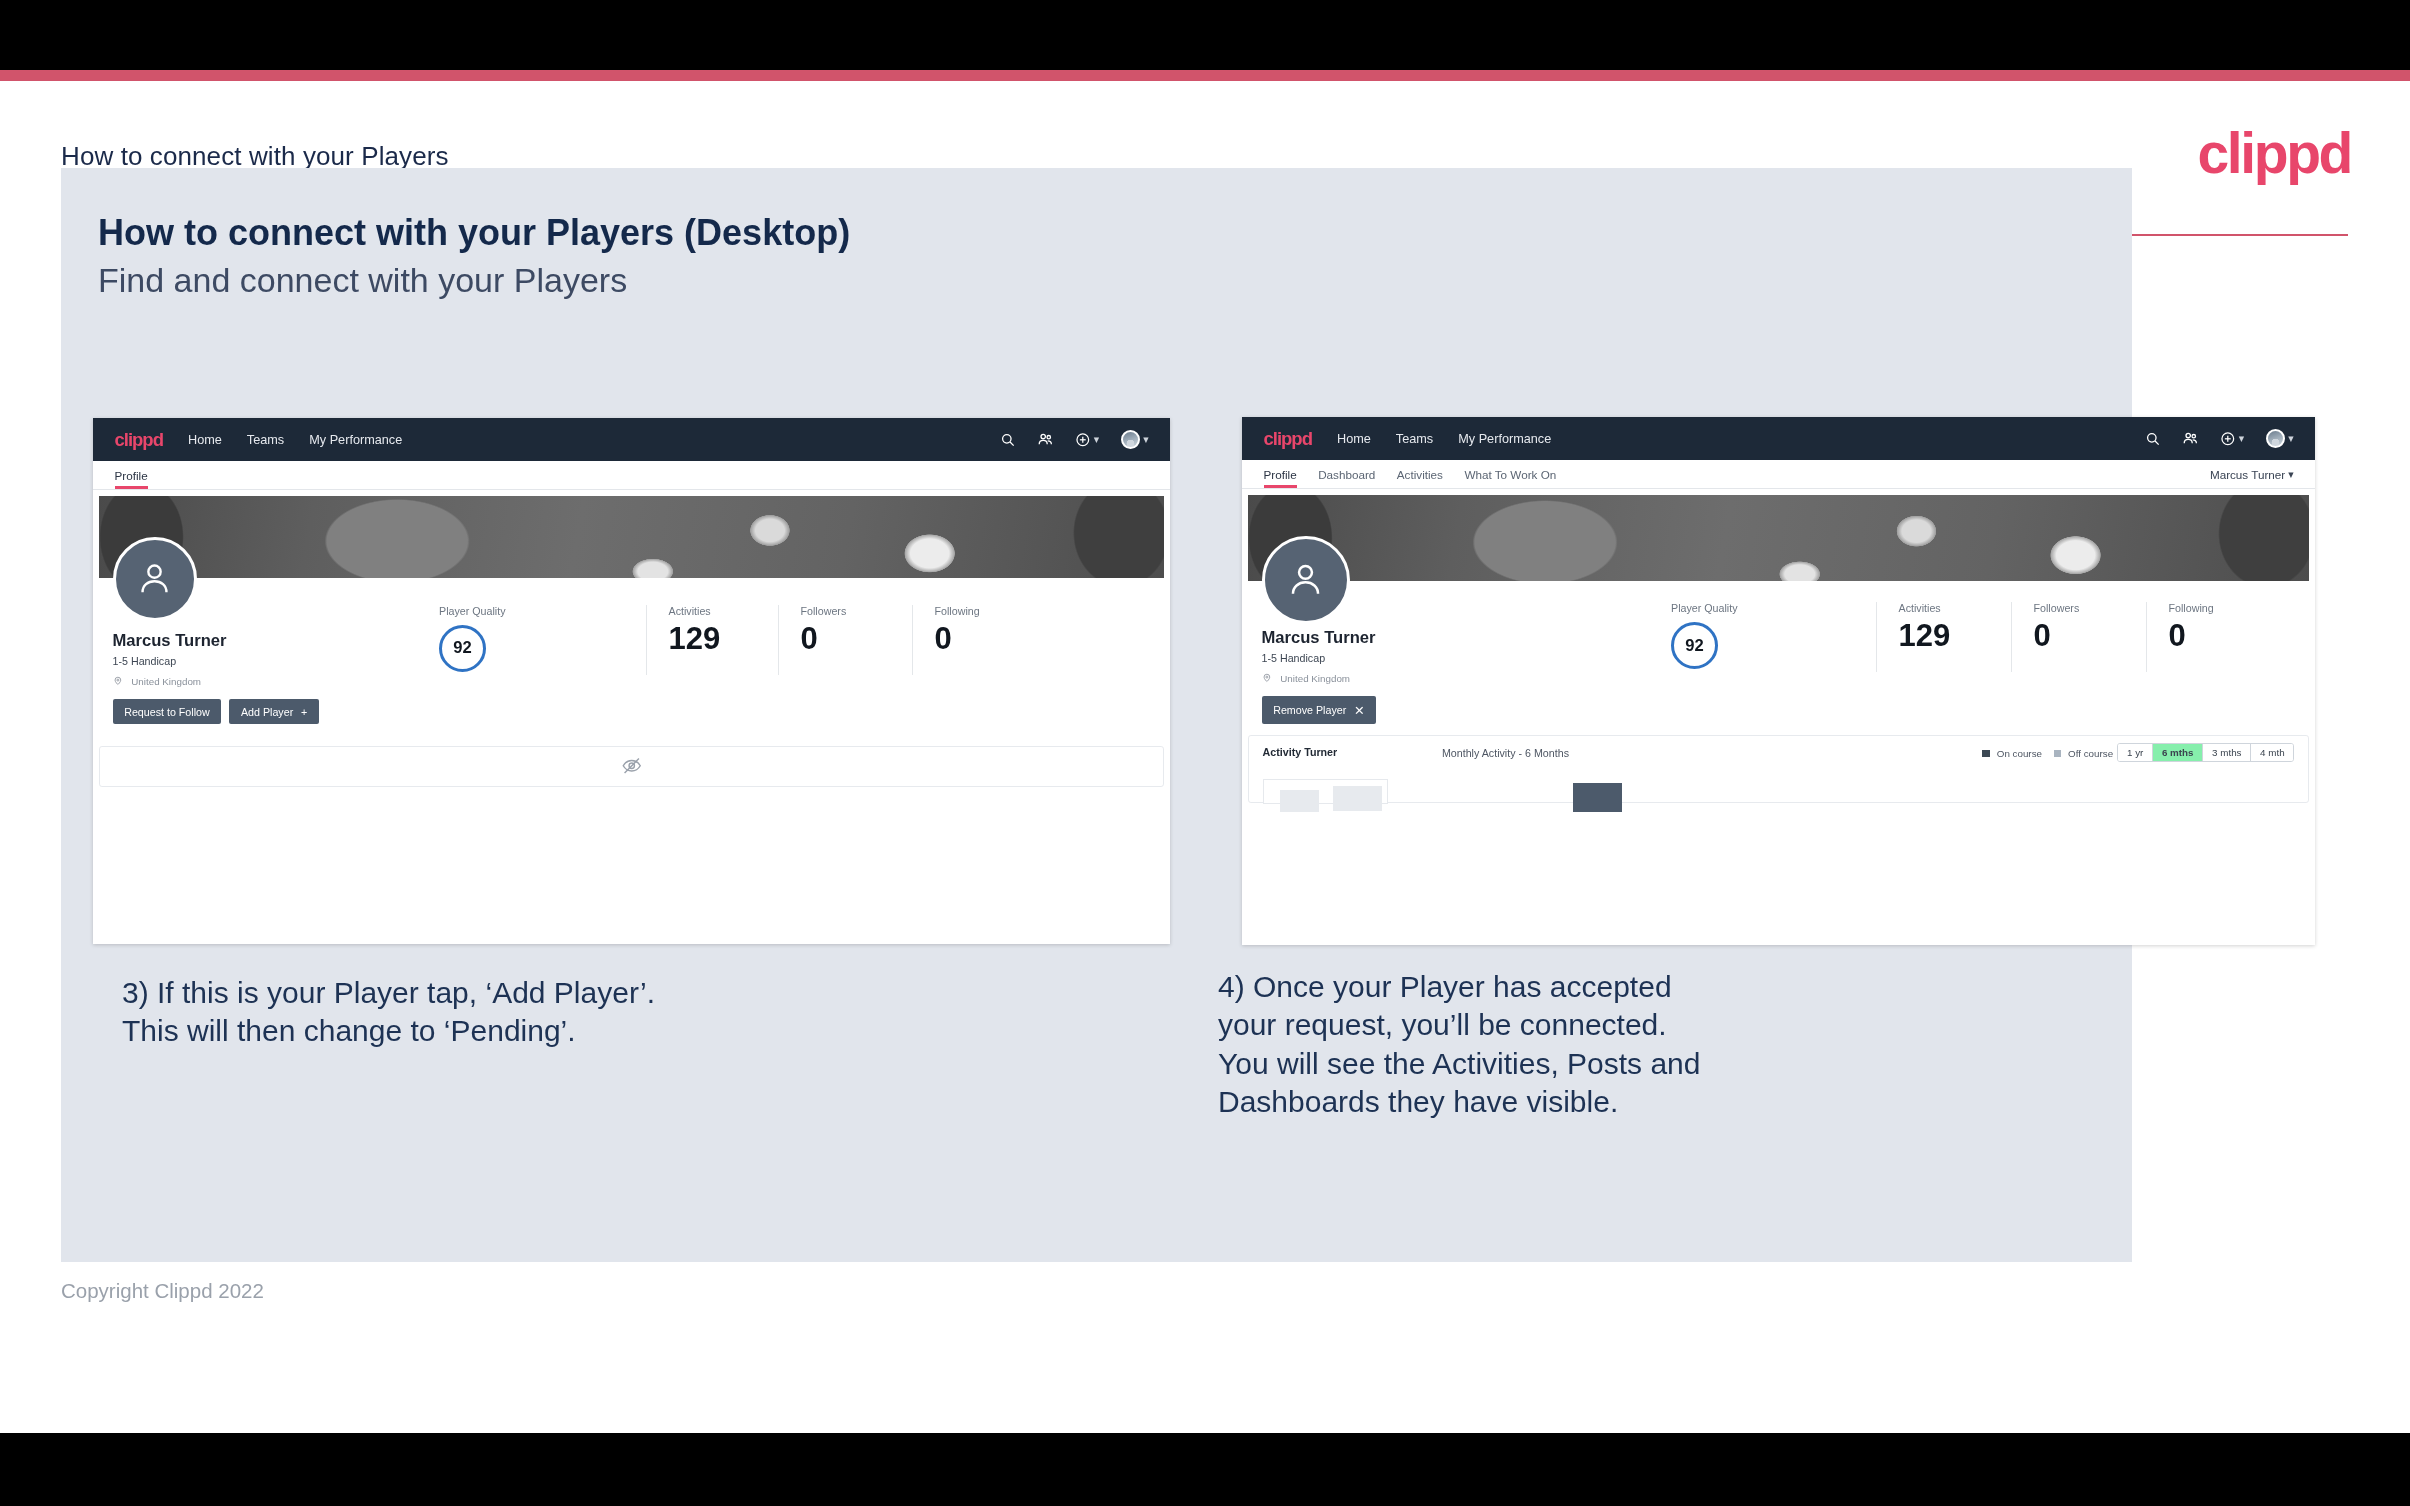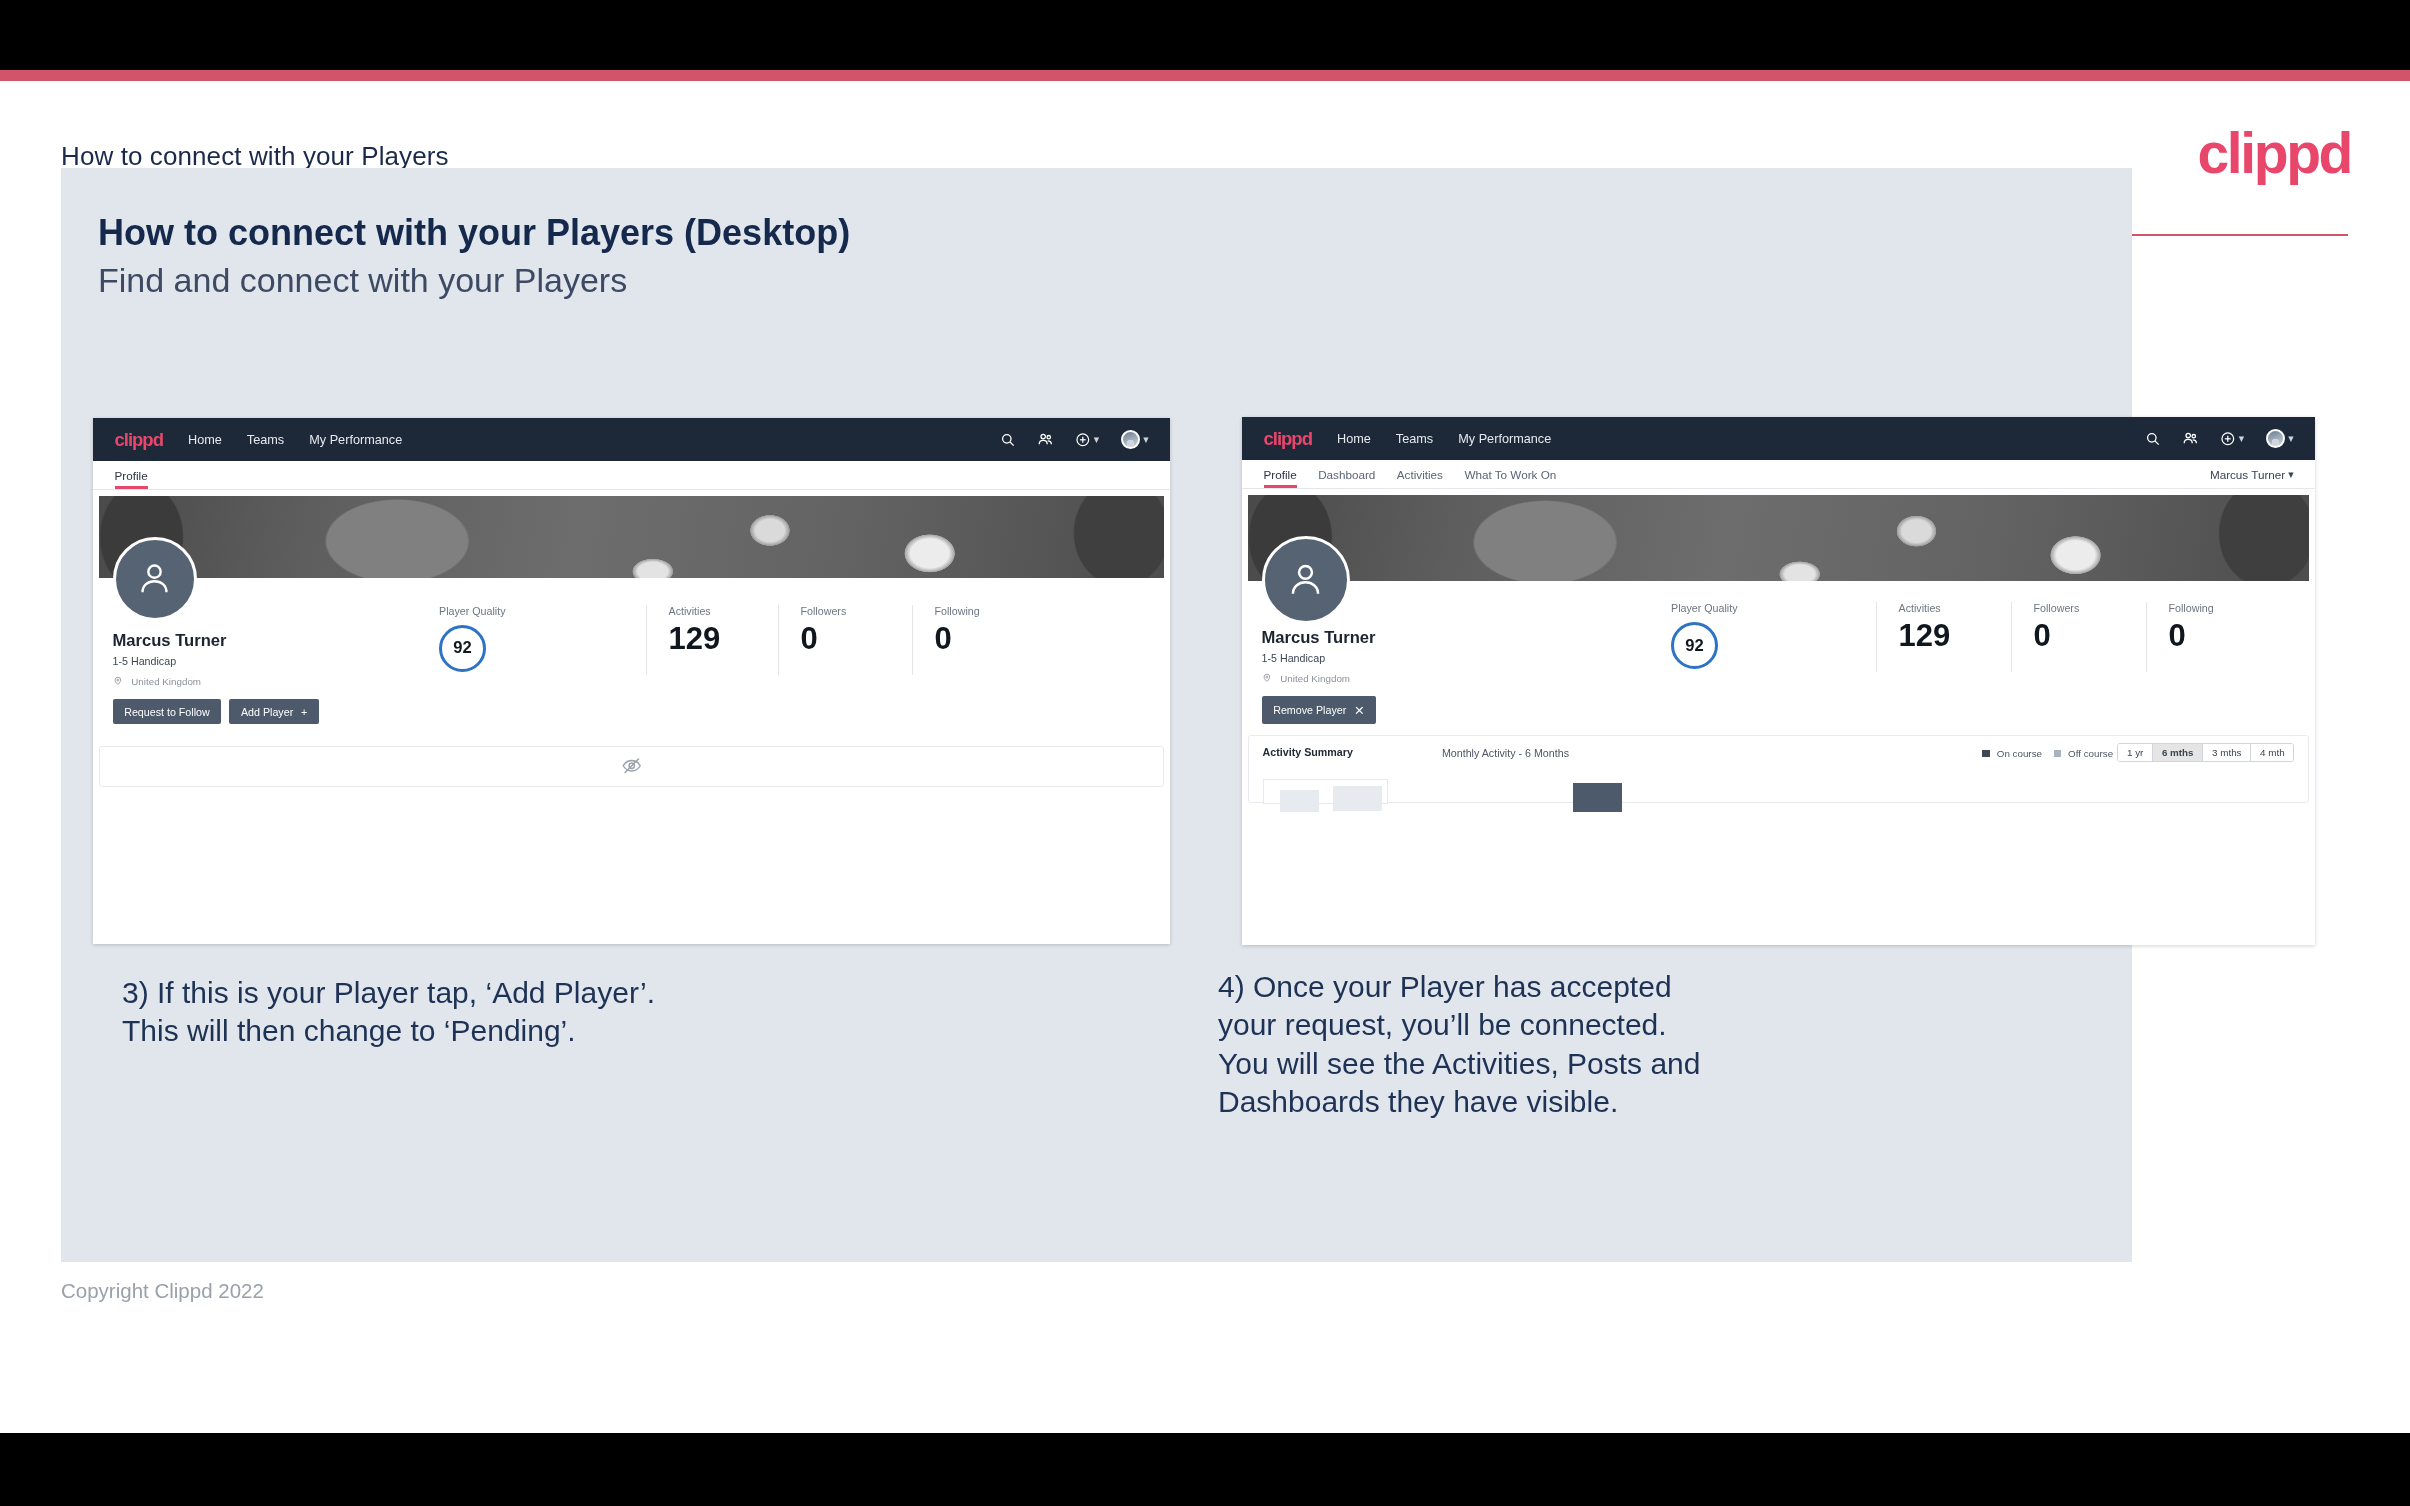--- a/index.html
+++ b/index.html
@@ -156,21 +156,21 @@
     position:relative; margin:7.8px 5.9px 0 5.9px; height:68px;
     border:1px solid #e7eaee; border-radius:2.9px; background:#fff;
   }
   .act-title { position:absolute; left:13.7px; top:10.7px; color:#222a35; font-weight:bold; }
   .act-sub   { position:absolute; left:193px; top:11.7px; color:#4e5663; }
   .act-legend{ position:absolute; right:195px; top:12.7px; display:flex; gap:11.7px; align-items:center; color:#4e5663; }
   .lg-sw { width:7.8px; height:7.8px; display:inline-block; margin-right:3.9px; }
   .seg   { position:absolute; right:13.7px; top:7.8px; display:flex; border:1px solid #cfd5dc; border-radius:2.9px; overflow:hidden; }
   .seg div { padding:2.9px 8.8px; color:#3b4插; color:#3b444f; border-left:1px solid #cfd5dc; background:#fff; cursor:pointer;}
   .seg div:first-child { border-left:none; }
-  .seg div.on { background:#e5e5e5; font-weight:bold; }
+  .seg div.on { background:#86efac; font-weight:bold; }
   .act-plot { position:absolute; left:13.7px; top:43px; right:13.7px; bottom:0; }
   .ghost-card { position:absolute; left:0; top:0; width:125px; height:25px; border:1px solid #e6e9ed; background:#fff; }
   .ghost-bar  { position:absolute; background:#e7eaee; }
   .dark-bar   { position:absolute; background:#4c5a6b; }
 
   
   .shot-fade {
     position:absolute; left:0; right:0; bottom:0; height:25px;
     background:linear-gradient(to bottom, rgba(255,255,255,0) 0%, #ffffff 80%);
     pointer-events:none;
@@ -399,21 +399,21 @@
             <div class="stat-value" style="font-size:31px;margin-top:3.9px">0</div>
           </div>
           <div class="stat" style="width:117px">
             <div class="stat-label mini" style="font-size:10.7px">Following</div>
             <div class="stat-value" style="font-size:31px;margin-top:3.9px">0</div>
           </div>
         </div>
       </div>
 
       <div class="act-card">
-        <div class="act-title mini" style="font-size:10.7px">Activity Summary</div>
+        <div class="act-title mini" style="font-size:10.7px">Activity Turner</div>
         <div class="act-sub mini" style="font-size:10.7px">Monthly Activity - 6 Months</div>
 
         <div class="act-legend mini" style="font-size:9.8px">
           <span>
             <span class="lg-sw" style="background:#3c4854"></span>
             <span>On course</span>
           </span>
           <span>
             <span class="lg-sw" style="background:#a9b4c0"></span>
             <span>Off course</span>

